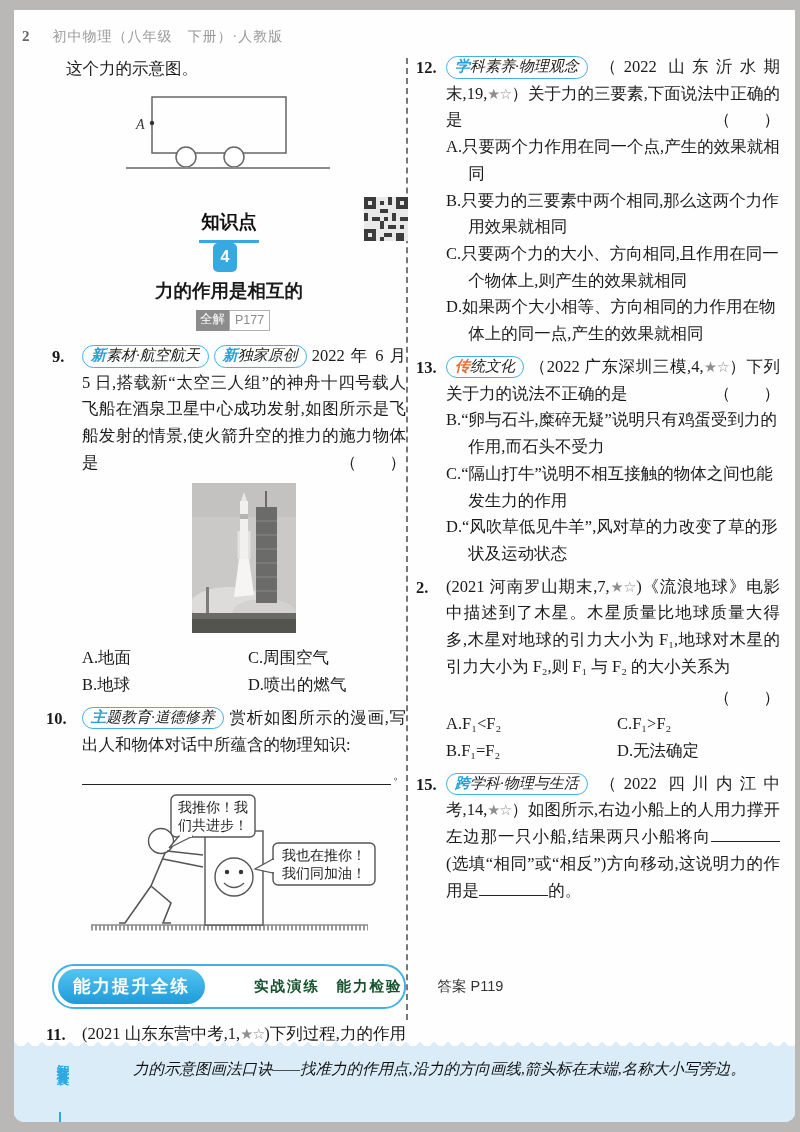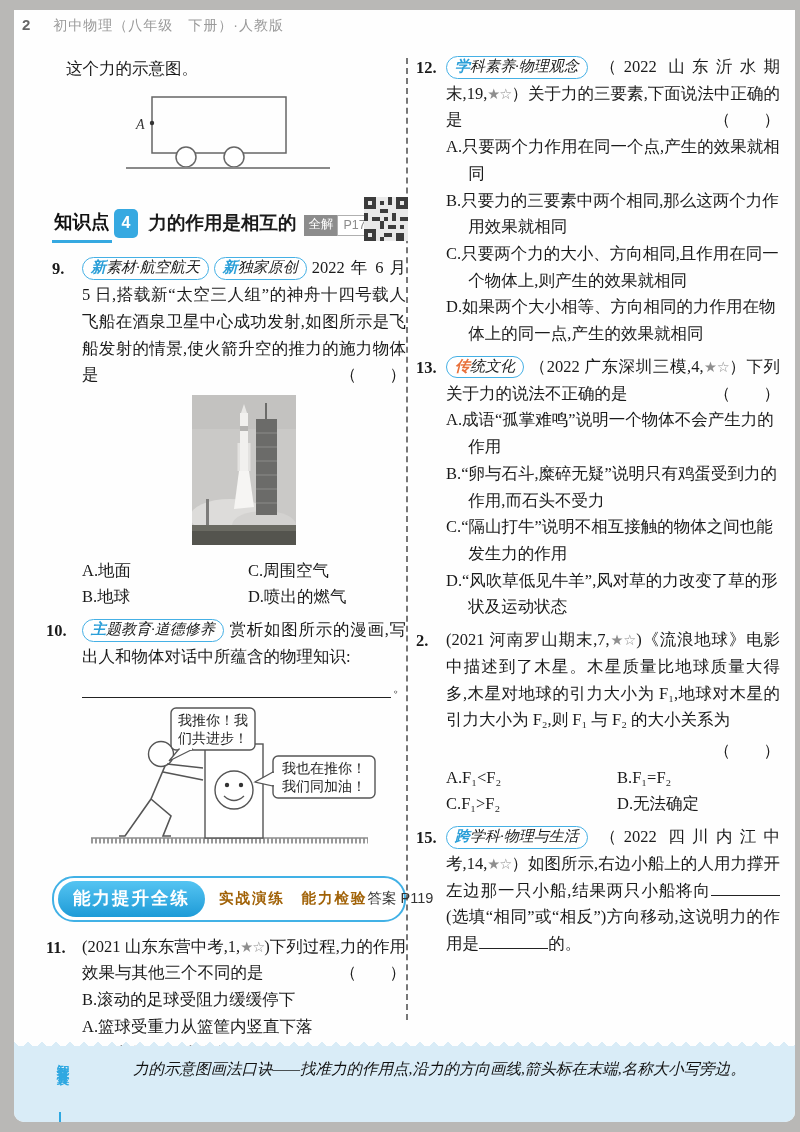--- a/index.html
+++ b/index.html
@@ -1,20 +1,20 @@
 <!DOCTYPE html>
 <html><head>
 <meta charset="utf-8">
 <style>
   * { margin:0; padding:0; box-sizing:border-box; }
   html,body { width:800px; height:1132px; }
   body { background:#b9b8b6; font-family:"Liberation Serif","DejaVu Serif",serif; color:#1a1a1a; position:relative; overflow:hidden; }
   .page { position:absolute; left:14px; top:10px; width:781px; height:1112px; background:#fefefe; border-radius:0 0 10px 10px; overflow:hidden; }
 
-  .header { position:absolute; top:6px; left:8px; font-family:Liberation Sans, sans-serif; font-size:14px; color:#9a9a9a; letter-spacing:1px; }
+  .header { position:absolute; top:18px; left:8px; font-family:Liberation Serif, serif; font-size:14px; color:#9a9a9a; letter-spacing:1px; }
   .header .pnum { font-weight:bold; color:#666; margin-right:22px; font-size:15px; }
 
   .col { position:absolute; top:44px; font-size:16.5px; line-height:1.62; }
   .col-left  { left:38px;  width:354px; }
   .col-right { left:402px; width:364px; }
   .divider { position:absolute; left:392px; top:48px; height:962px; border-left:2px dashed #777; }
 
   .intro { margin:2px 0 6px 14px; }
 
   .figwrap { text-align:center; }
@@ -22,36 +22,36 @@
   .qnum { position:absolute; left:0; top:1px; font-weight:bold; }
   .bracket { float:right; }
   .opt { text-align:left; padding-left:1.35em; text-indent:-1.35em; }
   .optgrid { display:grid; grid-template-columns:1.05fr 1fr; text-align:left; }
 
   .badge { display:inline-block; border:1.5px solid #45b0e5; border-radius:999px; padding:0 8px 1px 8px; font-style:italic; font-size:15px; line-height:1.3; margin-right:5px; white-space:nowrap; vertical-align:1px; background:#fff; }
   .badge .pfx { font-weight:bold; color:#2b9fd8; }
   .badge.orange .pfx { color:#e8703a; }
   .stars { color:#8e8e8e; font-size:14.5px; letter-spacing:-1px; }
 
-  .kp { position:relative; display:flex; align-items:center; margin:16px 0 12px 0; font-family:"Liberation Sans","DejaVu Sans",sans-serif; }
+  .kp { position:relative; display:flex; align-items:center; margin:16px 0 12px 0; font-family:"Liberation Sans","DejaVu Sans",sans-serif;flex-direction:column; }
   .kp-label { font-weight:bold; font-size:18.5px; color:#111; border-bottom:3.5px solid #36a9e1; padding:0 2px 3px 2px; }
   .kp-num { background:#36a9e1; color:#fff; font-weight:bold; font-size:16px; padding:1px 8px 2px; border-radius:5px; margin:0 10px 4px 2px; }
   .kp-title { font-weight:bold; font-size:18.5px; margin-bottom:4px; }
   .kp-ref { display:flex; margin-left:8px; font-size:12.5px; line-height:1.5; }
   .kp-ref .g1 { background:#8c8c8c; color:#fff; padding:0 4px; }
   .kp-ref .g2 { border:1px solid #b0b0b0; color:#8c8c8c; padding:0 5px; background:#fff; }
   .kp-qr { position:absolute; right:-2px; top:-10px; }
 
   .blankline { display:flex; align-items:flex-end; margin:2px 0 6px 30px; }
   .blankline .bl { flex:1; border-bottom:1.5px solid #222; height:1.2em; }
   .blankline .period { font-size:13px; margin-left:2px; }
 
-  .banner { display:flex; align-items:center; border:2.5px solid #41b1e6; border-radius:22px; padding:3px 12px 3px 4px; margin:14px 0 12px 0; font-family:"Liberation Sans","DejaVu Sans",sans-serif; background:#fff; }
+  .banner { display:flex; align-items:center; border:2.5px solid #41b1e6; border-radius:22px; padding:3px 12px 3px 4px; margin:14px 0 12px 0; font-family:"Liberation Sans","DejaVu Sans",sans-serif; background:#fff;gap:35px; }
   .banner-pill { background:linear-gradient(#55c4f2,#1e9bd7); color:#fff; font-weight:bold; font-size:17.5px; border-radius:18px; padding:3px 15px 4px; letter-spacing:2px; white-space:nowrap; }
-  .banner-tags { color:#a16207; font-weight:bold; font-size:14.5px; margin-left:14px; letter-spacing:2px; white-space:nowrap; }
+  .banner-tags { color:#14532d; font-weight:bold; font-size:14.5px; margin-left:14px; letter-spacing:2px; white-space:nowrap; }
   .banner-ans { margin-left:auto; font-size:14.5px; color:#333; white-space:nowrap; }
 
   .ublank { display:inline-block; width:4.2em; border-bottom:1.5px solid #222; height:1em; vertical-align:baseline; }
 
   .footer { position:absolute; left:0; right:0; bottom:0; height:76px; background:#d9ecf7; }
   .footer .fz { position:absolute; top:-9px; left:0; right:0; height:10px;
      background-image: linear-gradient(-45deg, #d9ecf7 7px, transparent 0), linear-gradient(45deg, #d9ecf7 7px, transparent 0);
      background-size:14px 14px; background-repeat:repeat-x; }
   .fside { position:absolute; left:40px; top:8px; color:#2fa8e1; font-weight:bold; font-size:12.5px; writing-mode:vertical-rl; letter-spacing:3px; font-family:"Liberation Sans","DejaVu Sans",sans-serif; }
   .fline { position:absolute; left:45px; top:66px; height:16px; border-left:2px solid #2fa8e1; }
@@ -225,34 +225,33 @@
         <div class="opt">B.只要力的三要素中两个相同,那么这两个力作用效果就相同</div>
         <div class="opt">C.只要两个力的大小、方向相同,且作用在同一个物体上,则产生的效果就相同</div>
         <div class="opt">D.如果两个大小相等、方向相同的力作用在物体上的同一点,产生的效果就相同</div>
       </div>
     </div>
 
     <div class="question">
       <span class="qnum">13.</span>
       <p><span class="badge orange"><span class="pfx">传</span><span>统文化</span></span><span>（2022 广东深圳三模,4,</span><span class="stars">★☆</span><span>）下列关于力的说法不正确的是</span><span class="bracket">（　　）</span></p>
       <div>
-        <div class="opt">A.成语“孤掌难鸣”说明一个物体不会产生力的作用</div>
         <div class="opt">B.“卵与石斗,糜碎无疑”说明只有鸡蛋受到力的作用,而石头不受力</div>
         <div class="opt">C.“隔山打牛”说明不相互接触的物体之间也能发生力的作用</div>
         <div class="opt">D.“风吹草低见牛羊”,风对草的力改变了草的形状及运动状态</div>
       </div>
     </div>
 
     <div class="question">
       <span class="qnum">2.</span>
       <p><span>(2021 河南罗山期末,7,</span><span class="stars">★☆</span><span>)《流浪地球》电影中描述到了木星。木星质量比地球质量大得多,木星对地球的引力大小为 F₁,地球对木星的引力大小为 F₂,则 F₁ 与 F₂ 的大小关系为</span><span class="bracket" style="margin-top:4px;">（　　）</span></p>
       <div class="optgrid" style="clear:both; margin-top:30px;">
         <span class="opt">A.F₁&lt;F₂</span>
+        <span class="opt">C.F₁&gt;F₂</span>
         <span class="opt">B.F₁=F₂</span>
-        <span class="opt">C.F₁&gt;F₂</span>
         <span class="opt">D.无法确定</span>
       </div>
     </div>
 
     <div class="question">
       <span class="qnum">15.</span>
       <p><span class="badge"><span class="pfx">跨</span><span>学科·物理与生活</span></span><span>（2022 四川内江中考,14,</span><span class="stars">★☆</span><span>）如图所示,右边小船上的人用力撑开左边那一只小船,结果两只小船将向</span><span class="ublank"></span><span>(选填“相同”或“相反”)方向移动,这说明力的作用是</span><span class="ublank"></span><span>的。</span></p>
     </div>
   </div>
 

